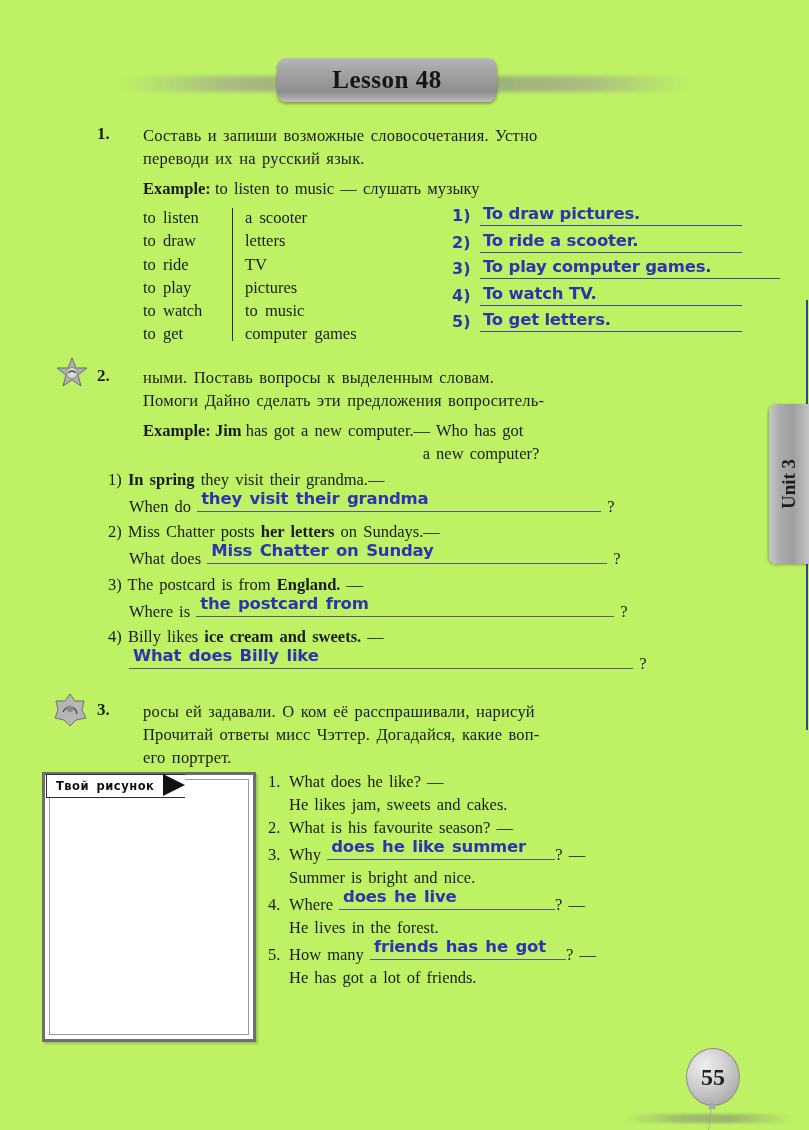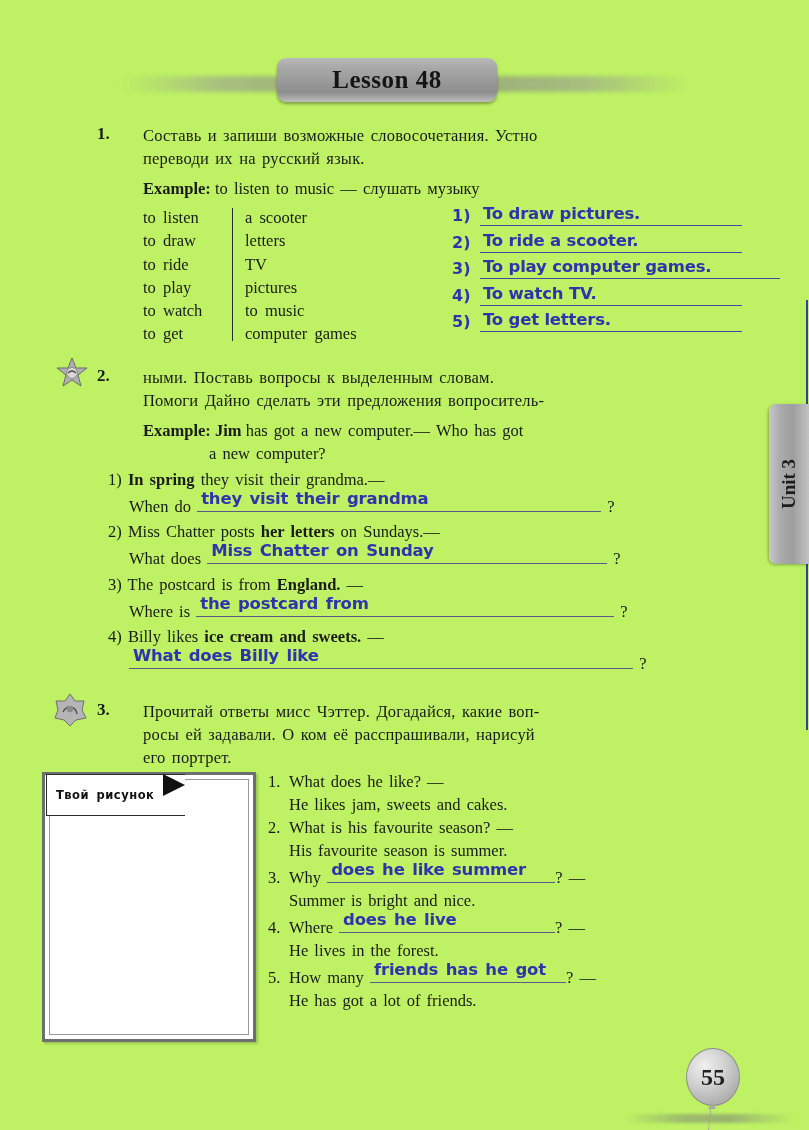--- a/index.html
+++ b/index.html
@@ -198,21 +198,21 @@
     box-shadow: 2px 2px 2px rgba(0,0,0,0.18);
   }
   .draw-box-inner {
     position: absolute;
     inset: 4px;
     border: 1px solid #9a9a9a;
   }
   .draw-tag {
     position: absolute;
     left: 46px; top: 774px;
-    height: 42px;
+    height: 24px;
     display: flex;
     align-items: stretch;
     z-index: 5;
   }
   .draw-tag-body {
     background: #ffffff;
     border: 1.6px solid #2b2b2b;
     border-right: none;
     padding: 0 9px;
     display: flex;
@@ -390,21 +390,21 @@
     <div class="spaced">ными. Поставь вопросы к выделенным словам.</div>
     <div class="spaced">Помоги Дайно сделать эти предложения вопроситель-</div>
   </div>
 
   <div class="task-body" style="left:143px; top:419px; width:610px;">
     <div>
       <b class="lbl">Example:</b>
       <b class="lbl">Jim</b>
       <span class="spaced">has got a new computer.— Who has got</span>
     </div>
-    <div class="spaced" style="padding-left:66px;">a new computer?</div>
+    <div class="spaced" style="padding-left:66px;text-align:center;">a new computer?</div>
   </div>
 
   <div class="task-body" style="left:108px; top:468px; width:640px;">
     <div class="spaced">
       <span>1)</span>
       <b class="lbl">In spring</b>
       <span>they visit their grandma.—</span>
     </div>
     <div class="spaced" style="padding-left:21px; white-space:nowrap;">
       <span>When do</span>
@@ -456,43 +456,42 @@
 
   <div class="task-icon star-icon" style="left:52px; top:692px;">
     <svg width="36" height="36" viewBox="0 0 36 36">
       <polygon points="18,2 23,9 32,9 30,18 34,26 24,28 18,34 12,28 3,26 6,18 4,9 13,9" fill="#b5b5b5" stroke="#6f6f6f" stroke-width="1"></polygon>
       <path d="M11 20 q3 -6 8 -5 q5 1 6 7" stroke="#4b4b4b" stroke-width="1.3" fill="none"></path>
       <circle cx="18" cy="17" r="3.2" fill="#8a8a8a"></circle>
     </svg>
   </div>
   <div class="task-num" style="left:97px; top:700px;">3.</div>
   <div class="task-body ru" style="left:143px; top:700px; width:610px;">
+    <div class="spaced">росы ей задавали. О ком её расспрашивали, нарисуй</div>
     <div class="spaced">Прочитай ответы мисс Чэттер. Догадайся, какие воп-</div>
-    <div class="spaced">росы ей задавали. О ком её расспрашивали, нарисуй</div>
     <div class="spaced">его портрет.</div>
   </div>
 
   <div class="draw-box">
     <div class="draw-box-inner"></div>
   </div>
   <div class="draw-tag">
     <div class="draw-tag-body">Твой рисунок</div>
     <div class="draw-tag-tip"></div>
   </div>
 
   <div class="qa">
     <div class="q">
       <span class="qn">1.</span><span>What does he like? —</span>
     </div>
     <div class="a">He likes jam, sweets and cakes.</div>
 
     <div class="q">
       <span class="qn">2.</span><span>What is his favourite season? —</span>
     </div>
-    <div class="a">His favourite season is summer.</div>
 
     <div class="q">
       <span class="qn">3.</span><span>Why</span>
       <span class="fill" style="width:228px;"><span class="hand">does he like summer</span></span><span>? —</span>
     </div>
     <div class="a">Summer is bright and nice.</div>
 
     <div class="q">
       <span class="qn">4.</span><span>Where</span>
       <span class="fill" style="width:216px;"><span class="hand">does he live</span></span><span>? —</span>

